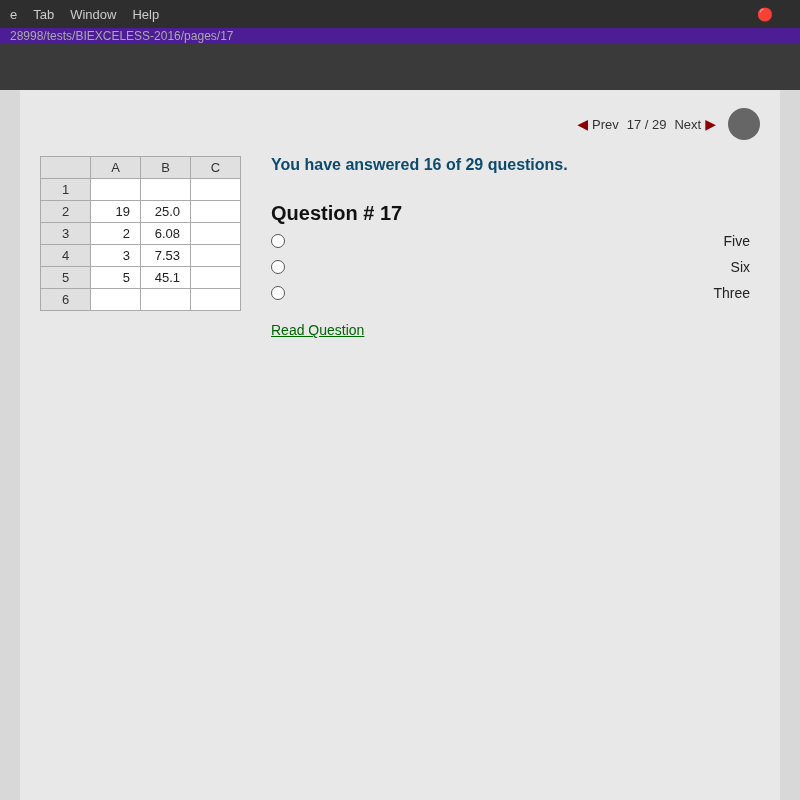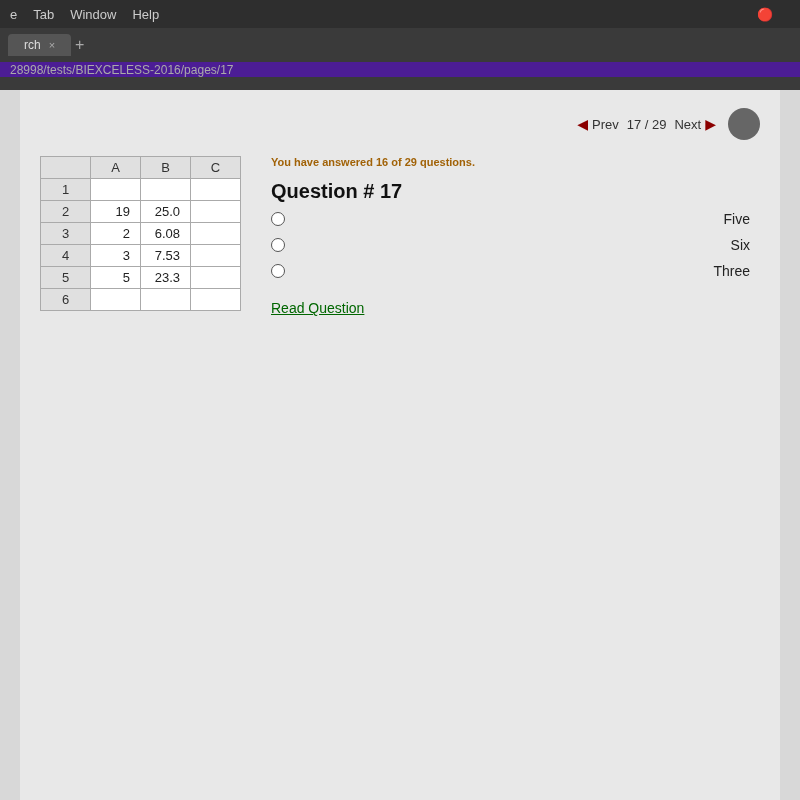--- a/index.html
+++ b/index.html
@@ -181,23 +181,23 @@
       background: white;
     }
 
     
     .question-panel {
       flex: 1;
       padding: 0 10px;
     }
 
     .answered-text {
-      font-size: 11px;
-      color: #a16207;
-      margin-bottom: 12px;
+      font-size: 16px;
+      color: #0c4a6e;
+      margin-bottom: 28px;
       font-weight: bold;
     }
 
     .question-title {
       font-size: 20px;
       font-weight: bold;
       color: #111;
       margin-bottom: 8px;
     }
 
@@ -248,27 +248,20 @@
 
 <div class="browser-chrome">
   <div class="menu-bar">
     <span>e</span>
     <span>Tab</span>
     <span>Window</span>
     <span>Help</span>
     <span class="bluetooth-icon">🔴</span>
   </div>
 
-  <div class="tab-bar">
-    <div class="tab">
-      <span>rch</span>
-      <span class="tab-close">×</span>
-    </div>
-    <span class="tab-new">+</span>
-  </div>
 
   <div class="address-bar">
     <span>28998/tests/BIEXCELESS-2016/pages/17</span>
   </div>
 </div>
 
 <div class="main-content">
   <div class="page-wrapper">
 
     <div class="nav-row">
@@ -315,21 +308,21 @@
             </tr>
             <tr>
               <td class="row-header">4</td>
               <td>3</td>
               <td>7.53</td>
               <td class="empty"></td>
             </tr>
             <tr>
               <td class="row-header">5</td>
               <td>5</td>
-              <td>23.3</td>
+              <td>45.1</td>
               <td class="empty"></td>
             </tr>
             <tr>
               <td class="row-header">6</td>
               <td class="empty"></td>
               <td class="empty"></td>
               <td class="empty"></td>
             </tr>
           </tbody>
         </table>

